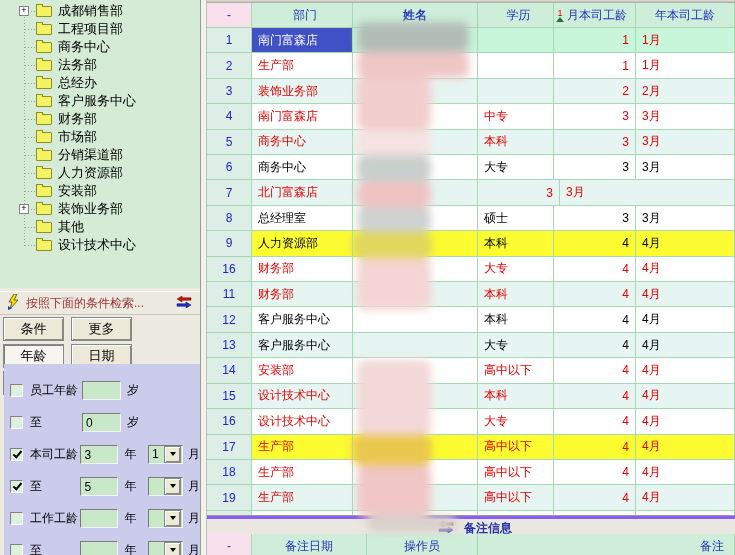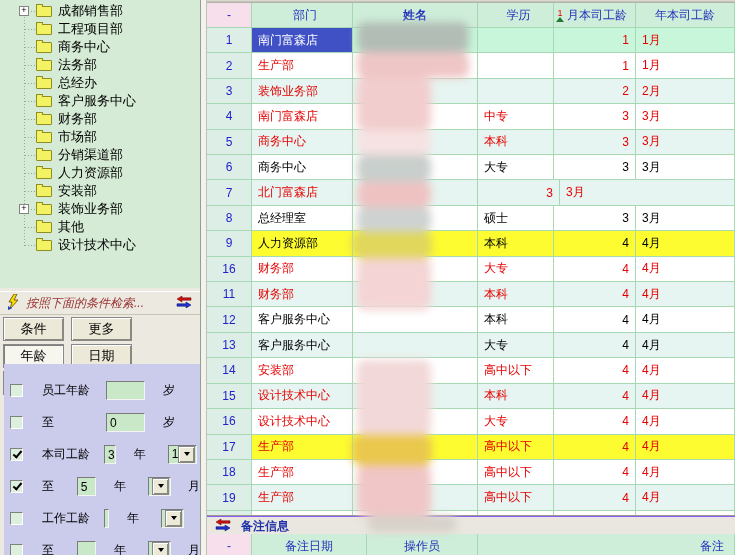--- a/index.html
+++ b/index.html
@@ -19,30 +19,30 @@
   .folder{position:relative;margin-left:36px;width:16px;height:11px;background:#f2f262;
     border:1px solid #8e8e22;border-radius:1px;box-sizing:border-box;flex:none;}
   .folder::before{content:"";position:absolute;left:-1px;top:-3px;width:7px;height:3px;
     background:#f2f262;border:1px solid #8e8e22;border-bottom:none;box-sizing:border-box;}
   .tree-label{margin-left:6px;white-space:nowrap;font-size:13px;}
 
   
   .filter-section{position:absolute;left:0;top:288px;width:200px;height:267px;background:#ece9e0;}
   .filter-header{position:relative;margin-top:3px;height:22px;background:#ece9e0;
     border-top:1px solid #fff;border-bottom:1px solid #c8c4b8;display:flex;align-items:center;}
-  .filter-header .ftitle{color:#993333;margin-left:5px;white-space:nowrap;flex:1;font-style:italic;}
+  .filter-header .ftitle{color:#993333;margin-left:5px;white-space:nowrap;flex:1;}
   .icon-bolt{margin-left:7px;flex:none;}
   .icon-swap{margin-right:8px;flex:none;}
   .filter-tabs{padding:2px 3px 1px 3px;display:flex;flex-wrap:wrap;gap:3px 7px;}
   .fbtn{width:59px;height:22px;background:#ece9d8;border:1px solid #888;
     box-shadow:inset 1px 1px 0 #fff,inset -1px -1px 0 #8a8a7a;
     display:flex;align-items:center;justify-content:center;font-size:13px;cursor:default;}
   .fbtn.active{background:#f6f5ee;box-shadow:inset 1px 1px 0 #808080,inset -1px -1px 0 #fff;}
   .filter-body{position:absolute;left:4px;top:76px;right:0;bottom:0;background:#cbcbec;overflow:hidden;}
-  .frow{display:flex;align-items:center;height:20px;margin:12px 0 0 6px;gap:12px;}
+  .frow{display:flex;align-items:center;height:20px;margin:12px 0 0 6px;}
   .frow:first-child{margin-top:16px;}
   .fcheck{width:13px;height:13px;flex:none;background:#ddf0dd;border:1px solid;
     border-color:#808080 #fff #fff #808080;box-sizing:border-box;position:relative;}
   .fcheck .check{position:absolute;left:2px;top:2px;width:7px;height:3px;
     border-left:2px solid #000;border-bottom:2px solid #000;transform:rotate(-50deg);}
   .flabel{width:50px;margin-left:7px;font-size:12px;white-space:nowrap;}
   .finput{width:39px;height:19px;margin-left:2px;background:#c8e8c8;border:1px solid;
     border-color:#7a7a7a #f4f4f4 #f4f4f4 #7a7a7a;box-sizing:border-box;
     font-size:12px;padding:2px 0 0 3px;color:#000;}
   .funit{margin-left:6px;width:14px;}
@@ -95,21 +95,21 @@
   .t-black{color:#000;}
   .cell.sel{background:#3f51c5 !important;color:#fff;}
 
   
   .blur-layer{position:absolute;left:0;top:0;width:100%;height:555px;
     pointer-events:none;filter:blur(4px);z-index:5;}
   .blur-layer .bb{position:absolute;border-radius:8px;}
 
   
   .notes-bar{position:absolute;left:0;top:516px;width:100%;height:18px;background:#e9e7df;
-    border-top:1px solid #8b5cf6;box-shadow:0 -1px 0 #9a9a90;display:flex;align-items:center;}
+    border-top:3px solid #8b5cf6;box-shadow:0 -1px 0 #9a9a90;display:flex;align-items:center;justify-content:center;}
   .notes-bar .ntitle{color:#2233aa;font-weight:bold;margin-left:10px;}
   .notes-bar .icon-swap{margin-left:8px;margin-right:0;}
   .notes-header{position:absolute;left:0;top:534px;width:100%;height:21px;overflow:hidden;display:flex;}
   .notes-header .hc{height:25px;}
   .nh-index{width:45px;flex:none;}
   .nh-date{width:115px;flex:none;}
   .nh-op{width:111px;flex:none;}
   .nh-note{flex:1;justify-content:flex-end;padding-right:10px;}
 </style>
 </head>

